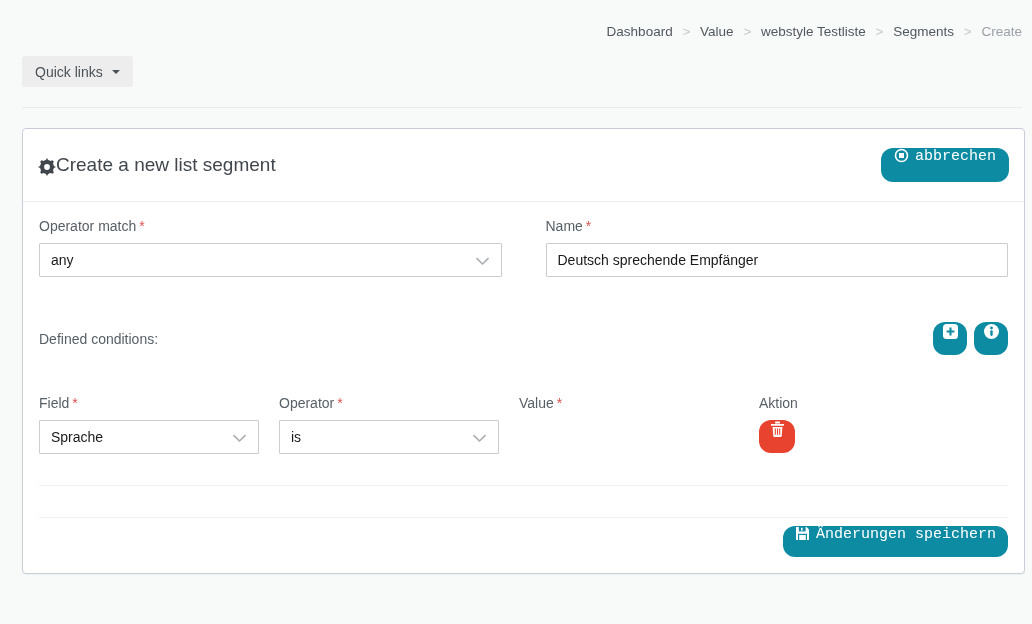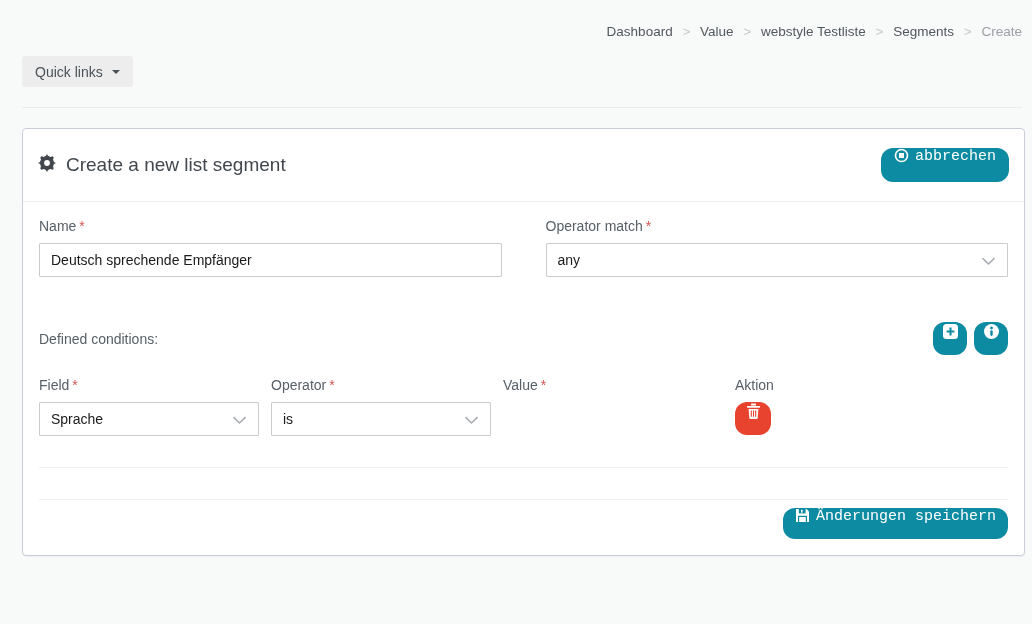--- a/index.html
+++ b/index.html
@@ -29,21 +29,21 @@
   
   .card {
     margin:20px 7px 0 22px; background:#fff;
     border:1px solid #c9cdd8; border-radius:4px;
     box-shadow:0 1px 1px rgba(0,0,0,.04);
   }
   .card-header {
     display:flex; align-items:center; justify-content:space-between;
     padding:19px 15px; border-bottom:1px solid #ededee;
   }
-  .panel-title { display:flex; align-items:flex-start; gap:10px; font-size:19px; color:#41474d; }
+  .panel-title { display:flex; align-items:flex-end; font-size:19px; color:#41474d; }
   
   .btn {
     display:inline-flex; align-items:flex-start; justify-content:center; gap:6px;
     border:none; border-radius:12px; cursor:pointer; font-family:Liberation Mono, monospace;
   }
   .btn-teal { background:var(--accent); color:#fff; }
   .btn-cancel { height:34px; padding:0 13px; font-size:15px; }
   .btn-icon { width:34px; height:33px; }
   .btn-danger { background:var(--danger); width:36px; height:33px; }
   .btn-save { height:31px; padding:0 12px; font-size:15px; }
@@ -60,21 +60,21 @@
   }
   .select {
     position:relative; display:flex; align-items:center;
     height:34px; border:1px solid #ccc; border-radius:1px; background:#fff;
     padding:0 32px 0 11px; font-size:14px; color:#1a1a1a; cursor:pointer;
   }
   .select svg { position:absolute; right:11px; top:13px; }
   .conditions-row { display:flex; align-items:center; justify-content:space-between; margin-top:45px; }
   .conditions-heading { font-size:14px; color:#575f66; }
   .icon-btns { display:flex; gap:7px; }
-  .cond-grid { display:flex; gap:12px; margin-top:22px; }
+  .cond-grid { display:flex; gap:20px; margin-top:40px; }
   .cond-col { width:220px; }
   .cond-col-action { width:auto; }
   .inner-hr { border:none; border-top:1px solid #efefef; margin:31px 0 0 0; }
   .save-row { display:flex; justify-content:flex-end; margin-top:8px; }
 </style>
 </head>
 <body>
 
 <div class="breadcrumb">
   <a>Dashboard</a>
@@ -113,34 +113,34 @@
       </svg>
       <span>abbrechen</span>
     </button>
   </div>
 
   <div class="card-body">
 
     <div class="row-2col">
       <div class="col">
         <label class="field-label">
-          <span>Name</span><span class="req">*</span>
-        </label>
-        <input class="form-control" type="text" value="Deutsch sprechende Empfänger" style="">
-      </div>
-      <div class="col">
-        <label class="field-label">
           <span>Operator match</span><span class="req">*</span>
         </label>
         <div class="select">
           <span>any</span>
           <svg width="15" height="9" viewBox="0 0 15 9">
             <polyline points="1.5,1.2 7.5,7 13.5,1.2" fill="none" stroke="#a9adb1" stroke-width="1.6"></polyline>
           </svg>
         </div>
+      </div>
+      <div class="col">
+        <label class="field-label">
+          <span>Name</span><span class="req">*</span>
+        </label>
+        <input class="form-control" type="text" value="Deutsch sprechende Empfänger" style="">
       </div>
     </div>
 
     <div class="conditions-row">
       <span class="conditions-heading">Defined conditions:</span>
       <div class="icon-btns">
         <button class="btn btn-teal btn-icon">
           <svg width="17" height="17" viewBox="0 0 17 17">
             <rect x="1" y="1" width="15" height="15" rx="3.5" fill="#fff"></rect>
             <path d="M8.5 4.6v7.8M4.6 8.5h7.8" stroke="var(--accent)" stroke-width="2.1"></path>

